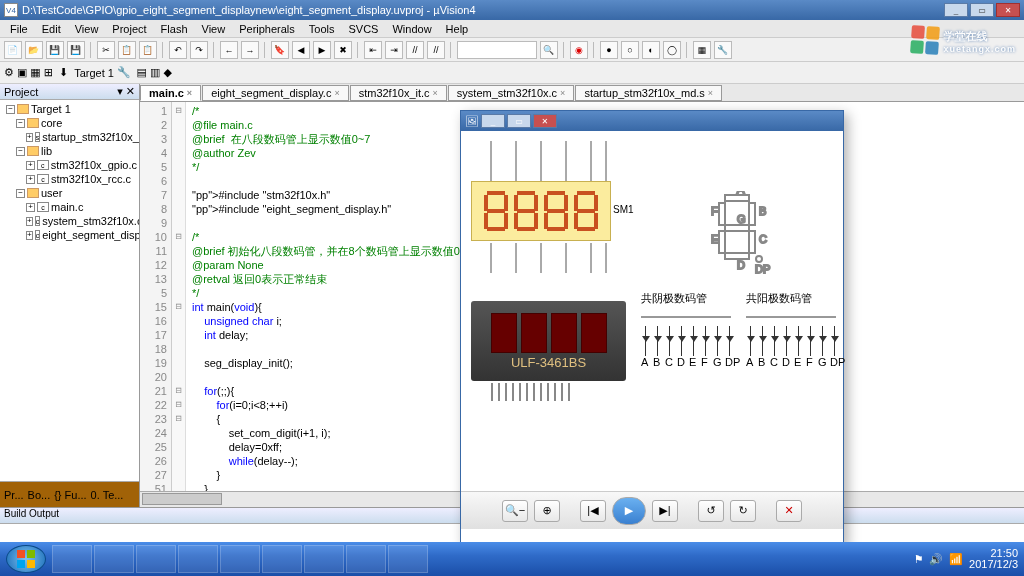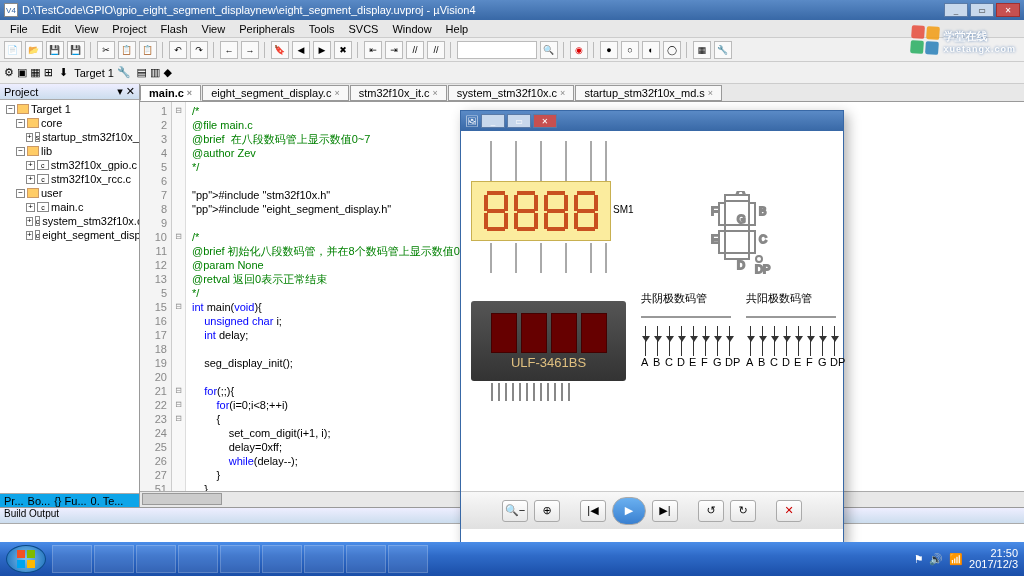--- a/index.html
+++ b/index.html
@@ -19,21 +19,21 @@
 .toolbar2 { height:22px; background:#f0f0f0; display:flex; align-items:center; padding:0 4px; gap:3px; border-bottom:1px solid #ccc; }
 .workspace { display:flex; height:423px; }
 .projpane { width:140px; border-right:1px solid #999; background:#fff; display:flex; flex-direction:column; }
 .panehdr { height:16px; background:linear-gradient(#eef,#cde); border-bottom:1px solid #aaa; padding:0 4px; font-size:10px; display:flex; align-items:center; justify-content:space-between; }
 .tree { flex:1; padding:2px; font-size:10px; overflow:hidden; }
 .tree .node { padding:1px 0 1px 4px; display:flex; align-items:center; gap:2px; }
 .tree .node .box { width:9px; height:9px; border:1px solid #888; display:inline-flex; align-items:center; justify-content:center; font-size:8px; line-height:1; }
 .tree .ind1 { padding-left:14px; } .tree .ind2 { padding-left:24px; }
 .tree .ficon { width:12px; height:10px; background:#fc6; border:1px solid #c96; }
 .tree .cicon { width:12px; height:10px; background:#fff; border:1px solid #888; display:inline-flex; align-items:center; justify-content:center; font-size:7px; }
-.panetabs { height:14px; background:#0ea5e9; border-top:1px solid #aaa; display:flex; align-items:center; font-size:9px; gap:4px; padding:0 4px; }
+.panetabs { height:26px; background:#a16207; border-top:1px solid #aaa; display:flex; align-items:center; font-size:9px; gap:4px; padding:0 4px; }
 .editor { flex:1; display:flex; flex-direction:column; background:#fff; }
 .filetabs { height:18px; background:#e8e8e8; display:flex; align-items:center; border-bottom:1px solid #999; }
 .filetab { height:16px; padding:0 8px; border:1px solid #999; background:#f8f8f8; margin-right:1px; font-size:10px; display:flex; align-items:center; gap:3px; }
 .filetab.active { background:#fff; border-bottom:1px solid #fff; font-weight:bold; }
 .filetab .x { color:#888; font-size:9px; }
 .code { flex:1; display:flex; font-family:Consolas,monospace; font-size:11px; line-height:14px; overflow:hidden; }
 .gutter { width:32px; background:#f4f4f4; border-right:1px solid #ccc; text-align:right; padding:2px 4px 0 0; color:#888; }
 .gutter div { height:14px; }
 .codetext { flex:1; padding:2px 0 0 6px; white-space:pre; }
 .codetext .cmt { color:#008000; } .codetext .kw { color:#0000ff; }

